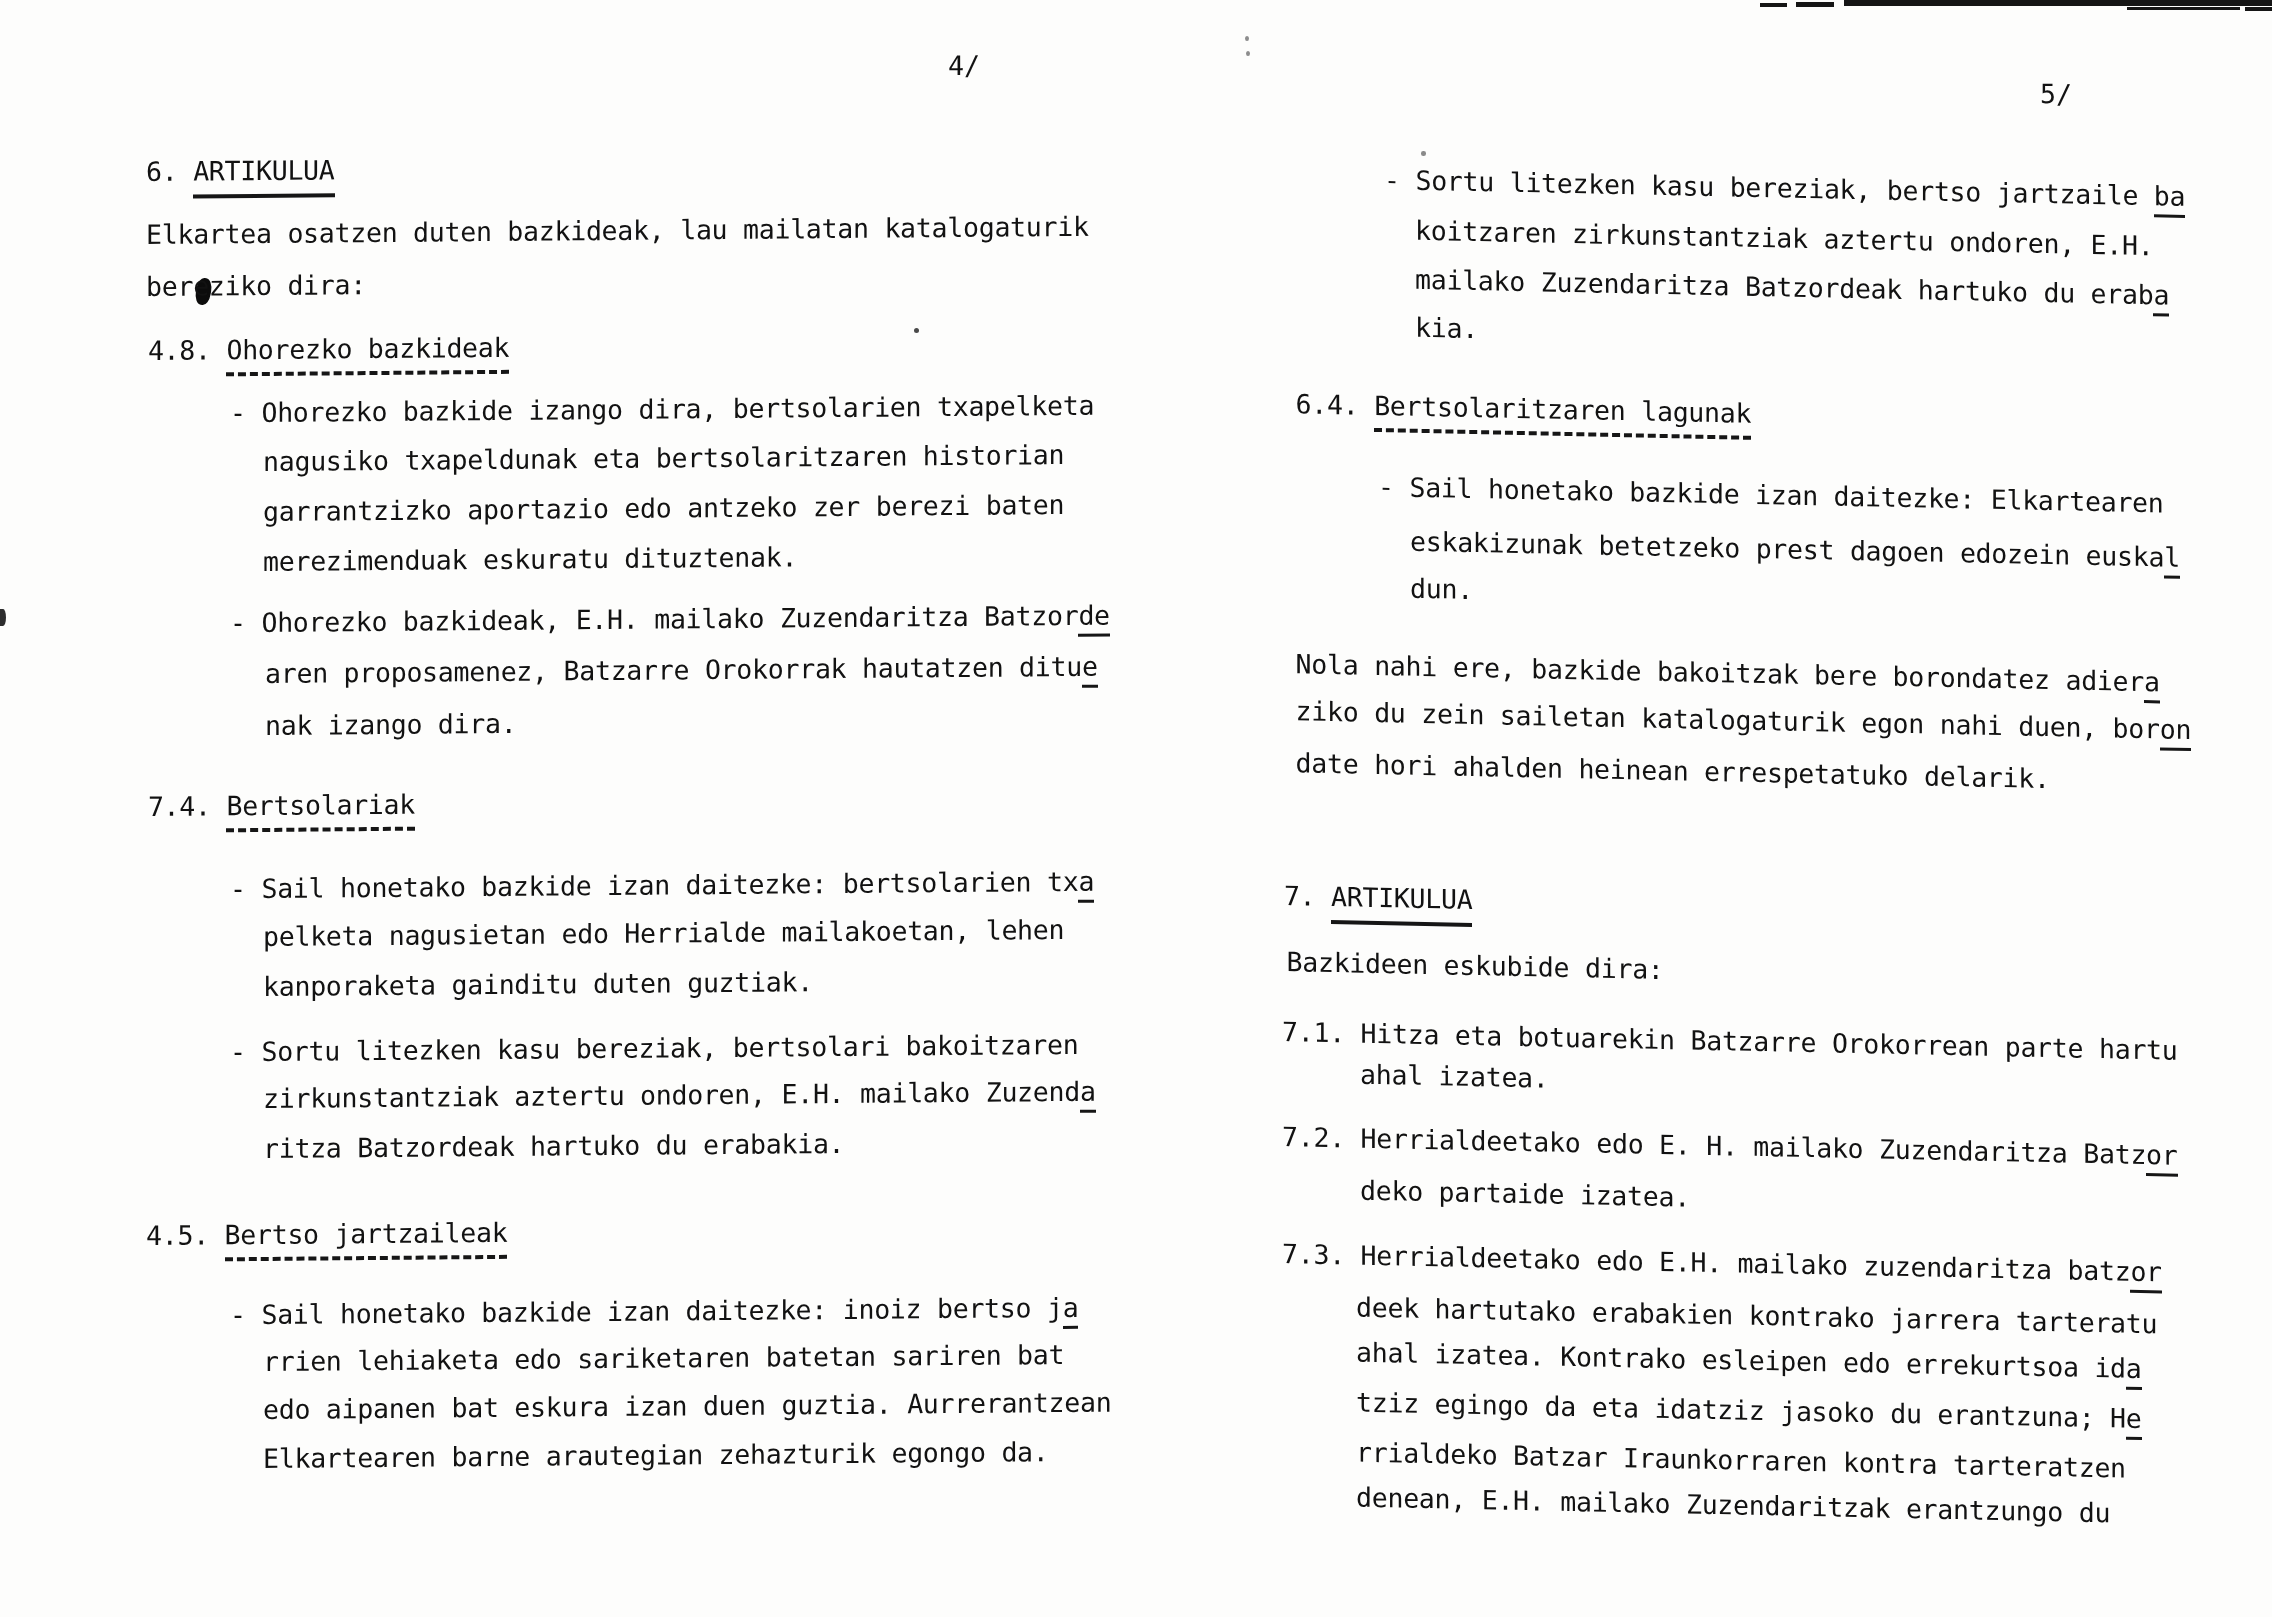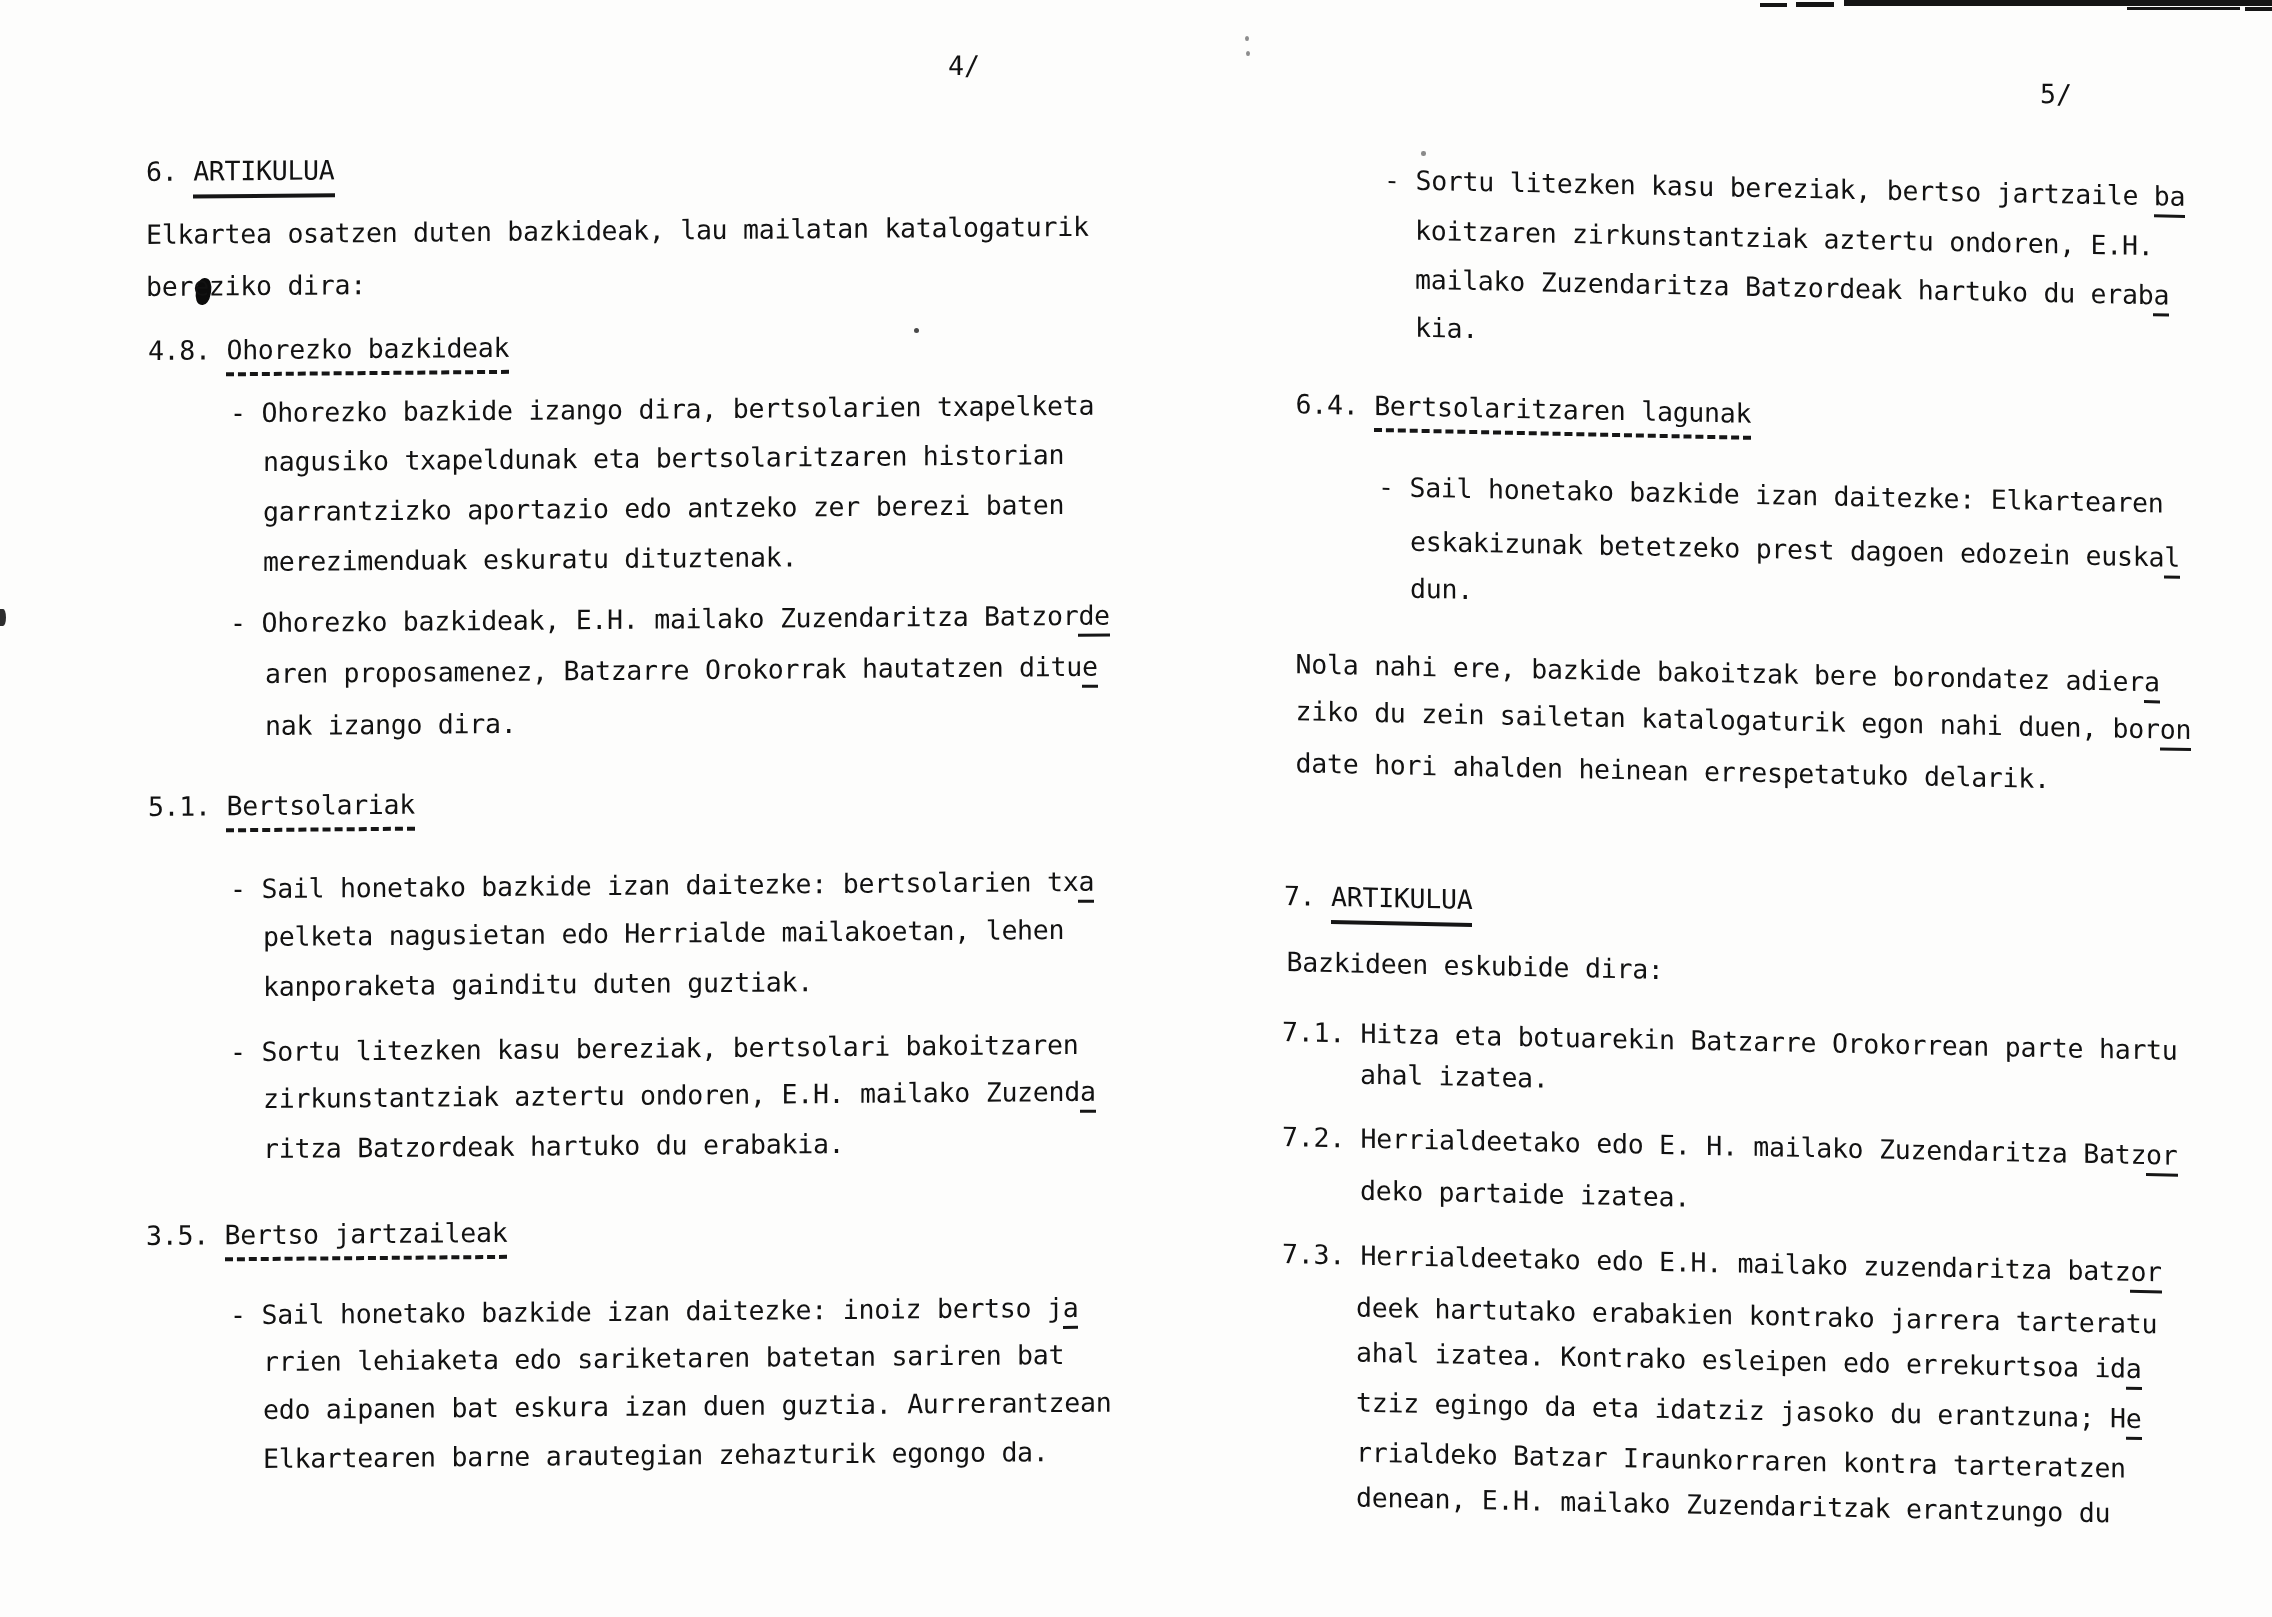--- a/index.html
+++ b/index.html
@@ -68,30 +68,30 @@
 
     <div class="ln" style="left:84px;top:399px"><span>- Ohorezko bazkide izango dira, bertsolarien txapelketa</span><span class="u"></span></div>
     <div class="ln" style="left:117px;top:448px"><span>nagusiko txapeldunak eta bertsolaritzaren historian</span><span class="u"></span></div>
     <div class="ln" style="left:117px;top:498px"><span>garrantzizko aportazio edo antzeko zer berezi baten</span><span class="u"></span></div>
     <div class="ln" style="left:117px;top:548px"><span>merezimenduak eskuratu dituztenak.</span><span class="u"></span></div>
 
     <div class="ln" style="left:84px;top:609px"><span>- Ohorezko bazkideak, E.H. mailako Zuzendaritza Batzor</span><span class="u">de</span></div>
     <div class="ln" style="left:119px;top:660px"><span>aren proposamenez, Batzarre Orokorrak hautatzen ditu</span><span class="u">e</span></div>
     <div class="ln" style="left:119px;top:712px"><span>nak izango dira.</span><span class="u"></span></div>
 
-    <div class="ln" style="left:1.9px;top:792px"><span>5.1. </span><span class="hd">Bertsolariak</span></div>
+    <div class="ln" style="left:1.9px;top:792px"><span>7.4. </span><span class="hd">Bertsolariak</span></div>
 
     <div class="ln" style="left:84px;top:875px"><span>- Sail honetako bazkide izan daitezke: bertsolarien tx</span><span class="u">a</span></div>
     <div class="ln" style="left:117px;top:923px"><span>pelketa nagusietan edo Herrialde mailakoetan, lehen</span><span class="u"></span></div>
     <div class="ln" style="left:117px;top:973px"><span>kanporaketa gainditu duten guztiak.</span><span class="u"></span></div>
     <div class="ln" style="left:84px;top:1038px"><span>- Sortu litezken kasu bereziak, bertsolari bakoitzaren</span><span class="u"></span></div>
     <div class="ln" style="left:117px;top:1085px"><span>zirkunstantziak aztertu ondoren, E.H. mailako Zuzend</span><span class="u">a</span></div>
     <div class="ln" style="left:117px;top:1135px"><span>ritza Batzordeak hartuko du erabakia.</span><span class="u"></span></div>
 
-    <div class="ln" style="left:0px;top:1221px"><span>3.5. </span><span class="hd">Bertso jartzaileak</span></div>
+    <div class="ln" style="left:0px;top:1221px"><span>4.5. </span><span class="hd">Bertso jartzaileak</span></div>
 
     <div class="ln" style="left:84px;top:1301px"><span>- Sail honetako bazkide izan daitezke: inoiz bertso j</span><span class="u">a</span></div>
     <div class="ln" style="left:117px;top:1348px"><span>rrien lehiaketa edo sariketaren batetan sariren bat</span><span class="u"></span></div>
     <div class="ln" style="left:117px;top:1396px"><span>edo aipanen bat eskura izan duen guztia. Aurrerantzean</span><span class="u"></span></div>
     <div class="ln" style="left:117px;top:1445px"><span>Elkartearen barne arautegian zehazturik egongo da.</span><span class="u"></span></div>
   </div>
 
   <div class="page" id="page5">
     <div class="pageno" style="left:758px;top:62px">5/</div>
 

